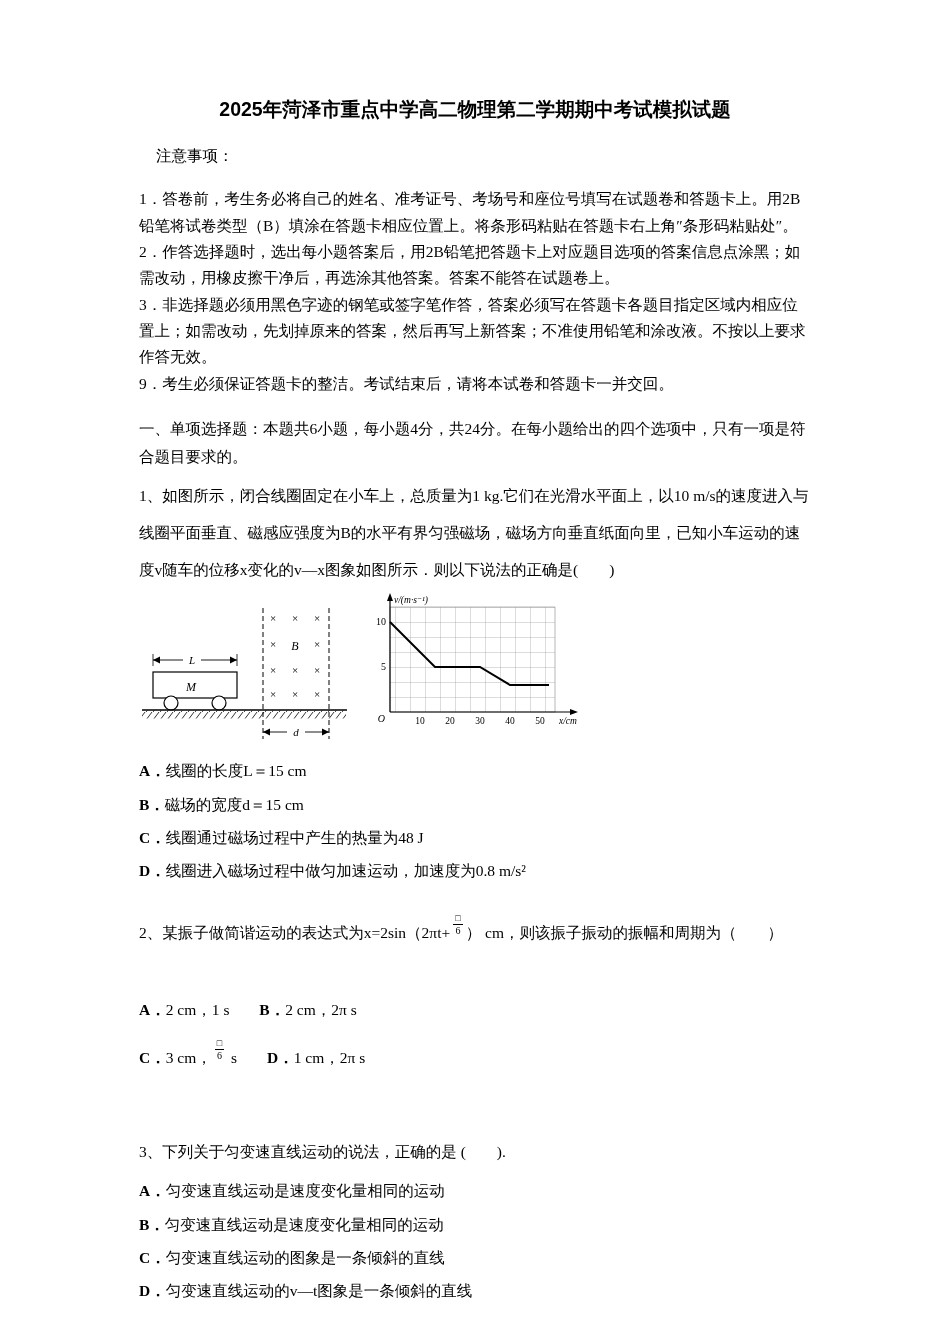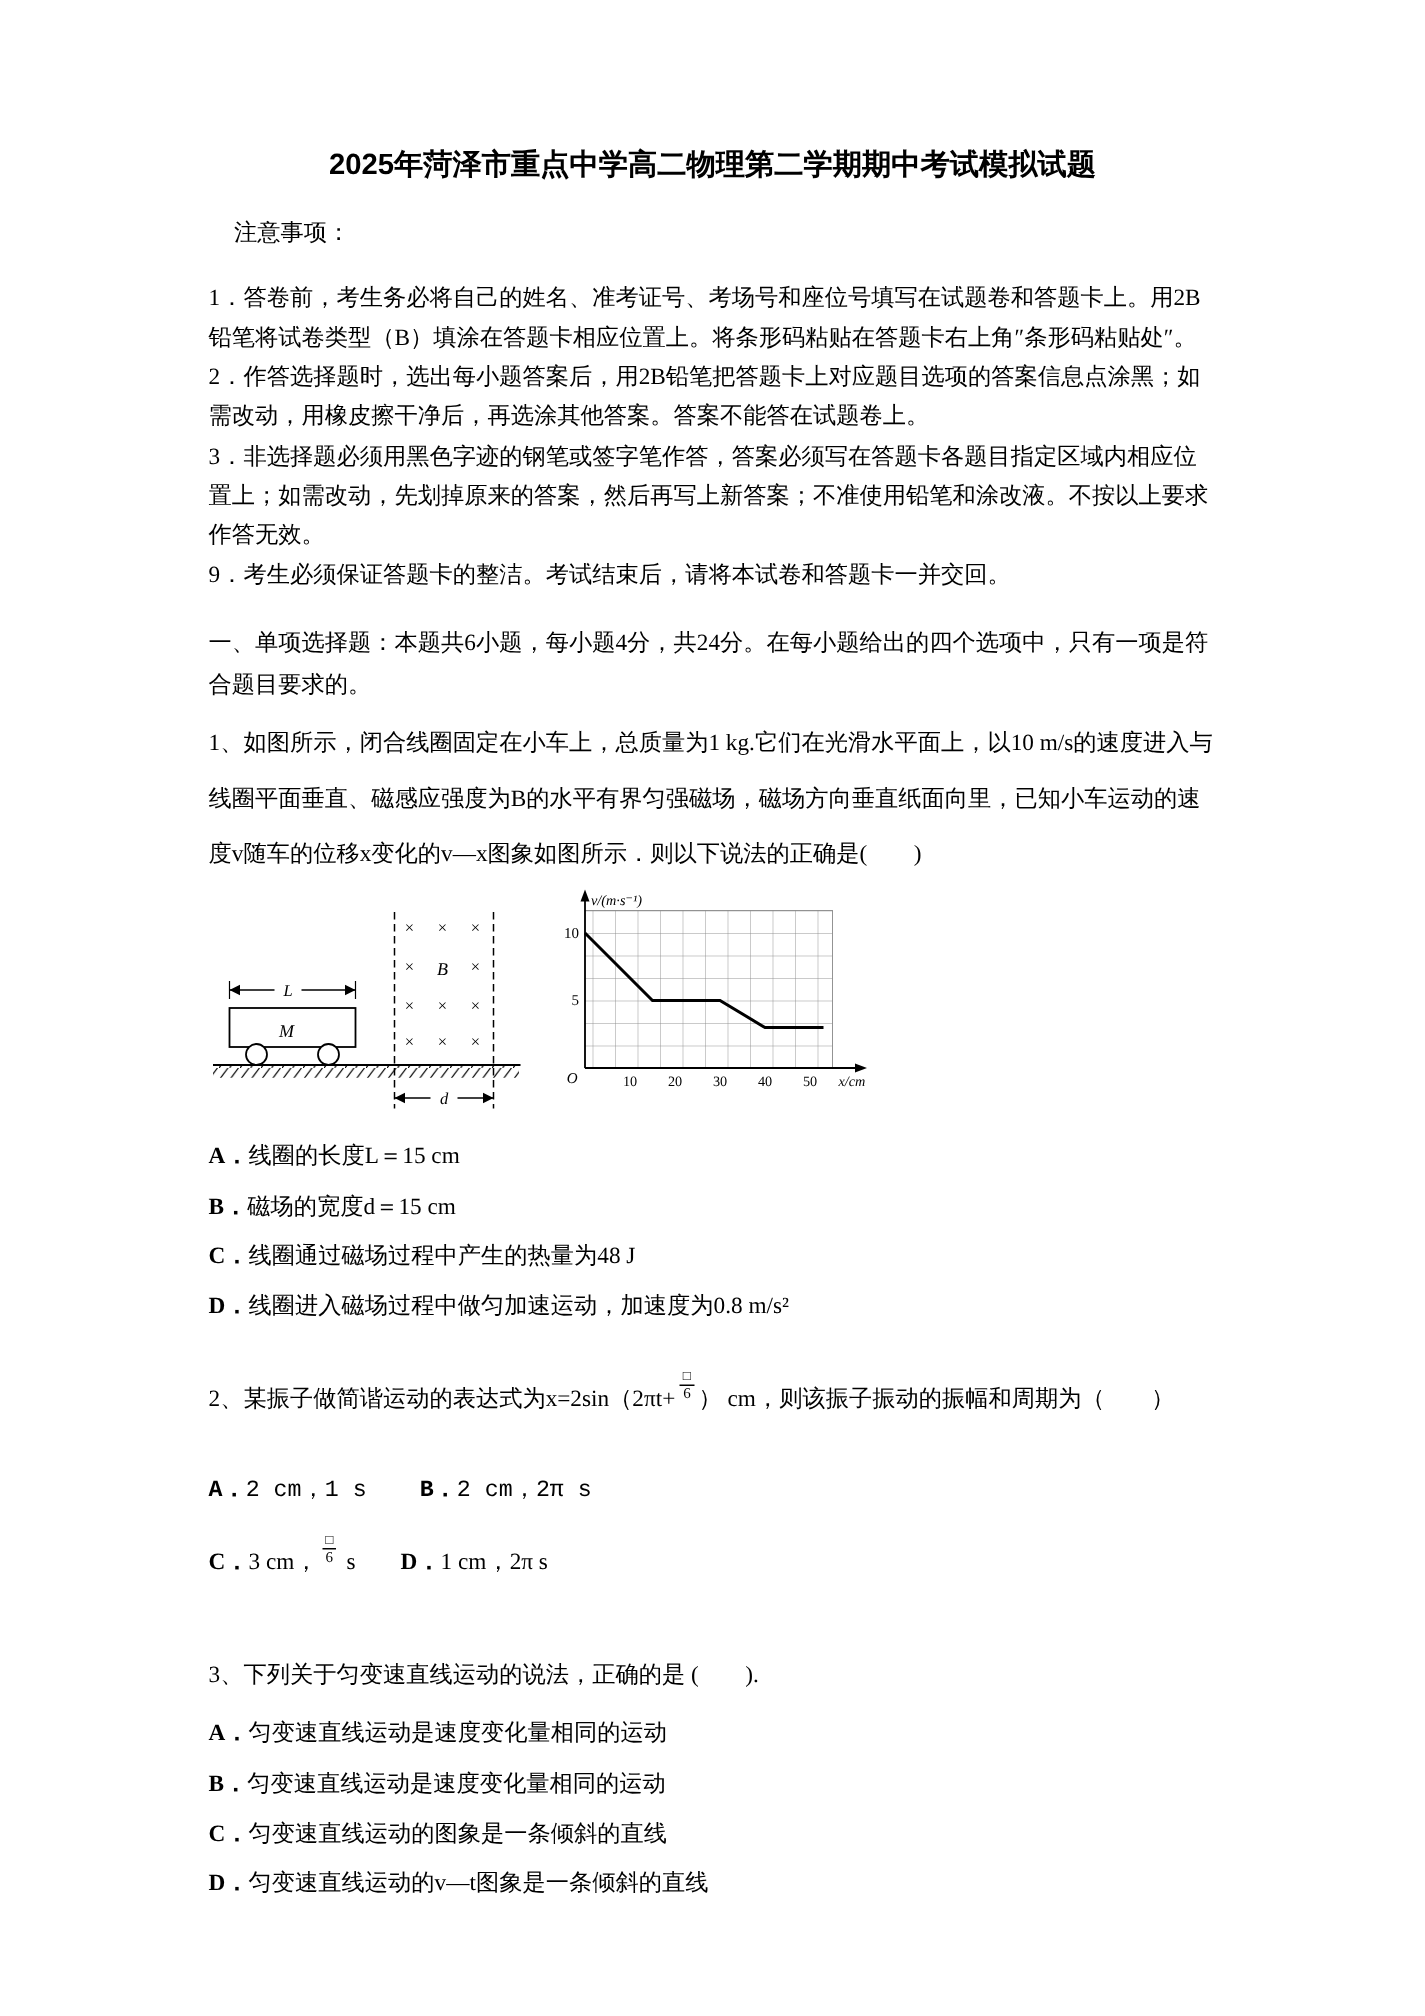--- a/index.html
+++ b/index.html
@@ -19,24 +19,24 @@
   }
   .notice-header { margin: 17px; line-height: 1.7; }
   .notice { margin: 0; line-height: 1.7; }
   .section-header { margin: 18px 0 0 0; line-height: 1.8; }
   .q1-text { margin: 6px 0 0 0; line-height: 2.4; }
   .figure-row { display: flex; align-items: flex-start; gap: 14px; margin: 4px 0 10px 0; }
   .option { margin: 0; line-height: 2.15; }
   .opt-label { font-weight: 700; }
   .q2 { margin-top: 30px; }
   .q2-text { margin: 0; line-height: 1.9; }
-  .q2-opts-ab { margin: 32px 0 0 0; line-height: 1.9; font-family: Liberation Mono, monospace; }
+  .q2-opts-ab { margin: 48px 0 0 0; line-height: 1.9; }
   .q2-opts-cd { margin: 18px 0 0 0; line-height: 1.9; }
   .opt-inline { margin-right: 26px; white-space: nowrap; }
-  .q3 { margin-top: 46px; }
+  .q3 { margin-top: 65px; }
   .q3-text { margin: 0 0 8px 0; line-height: 1.9; }
   .frac {
     display: inline-flex; flex-direction: column; align-items: center;
     vertical-align: middle; line-height: 1.05; margin: 0 3px;
     position: relative; top: -9px; font-size: 10px;
   }
   .frac .num { display: block; border-bottom: 1px solid #000; padding: 0 2px 1px 2px; font-size: 9px; }
   .frac .den { display: block; padding-top: 1px; }
   svg text { fill: #000; font-family: "Liberation Serif", "DejaVu Serif", serif; }
 </style>

